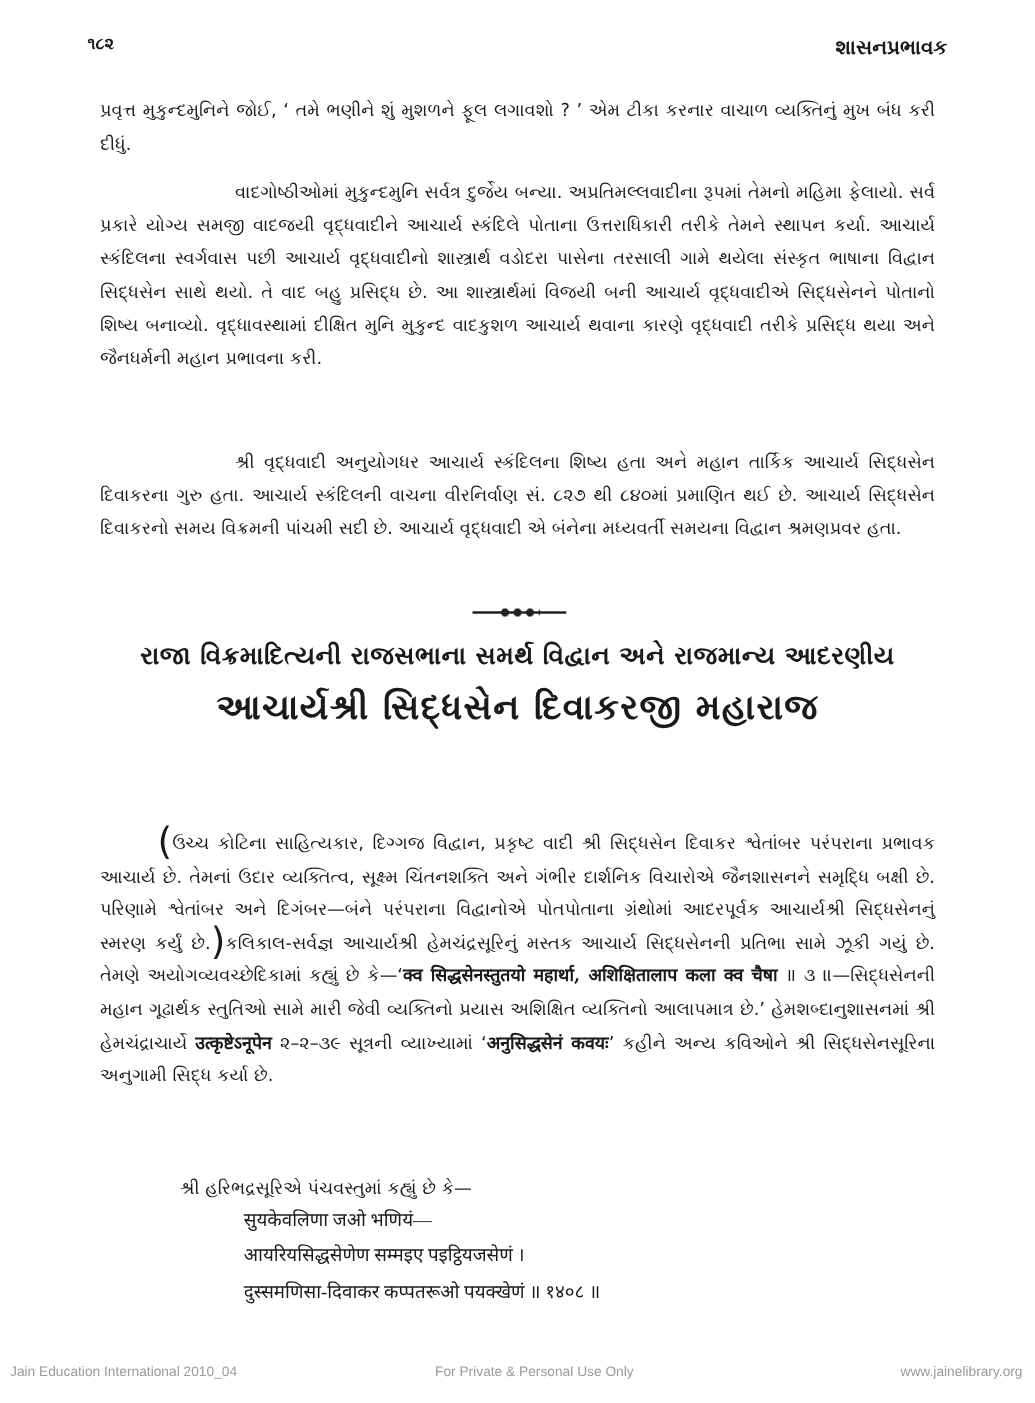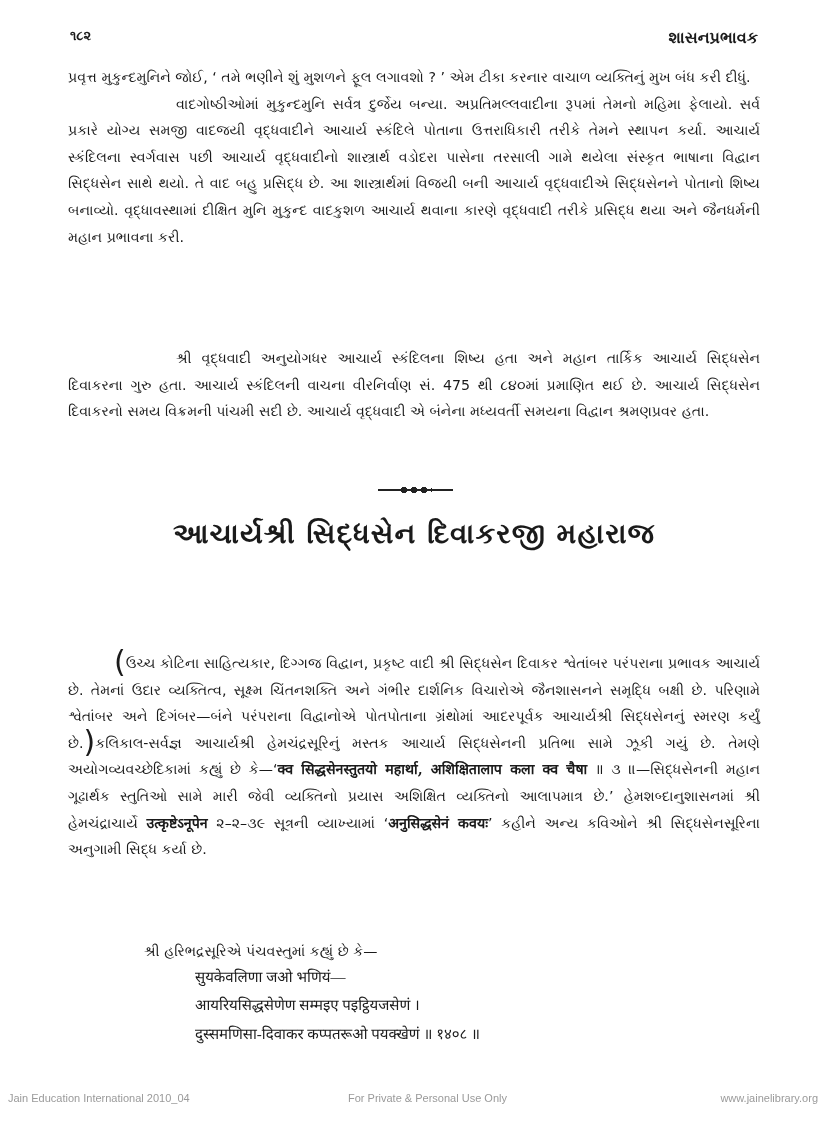--- a/index.html
+++ b/index.html
@@ -6,21 +6,21 @@
   body {
     width: 828px; height: 1122px; position: relative; overflow: hidden;
     font-family: "DejaVu Sans", sans-serif; color: #1a1a1a;
   }
   .page-number { position: absolute; left: 70px; top: 28px; font-size: 13px; font-weight: bold; }
   .running-head { position: absolute; right: 70px; top: 28px; font-size: 16px; font-weight: bold; }
   .body-text {
     position: absolute; left: 68px; width: 692px;
     font-size: 14.2px; line-height: 26.6px; text-align: justify;
   }
-  .para { margin: 0; }
+  .para { margin: 12px; }
   .indent { text-indent: 108px; }
   .block1 { top: 64px; }
   .block2 { top: 345px; }
   .divider {
     position: absolute; left: 378px; top: 489px; width: 75px; height: 2px; background: #222;
   }
   .divider::before {
     content: ""; position: absolute; left: 22px; top: -3px; width: 32px; height: 8px;
     background: radial-gradient(circle at 4px 4px, #222 3px, transparent 3.5px) 0 0/10px 8px repeat-x;
   }
@@ -46,26 +46,27 @@
 
 <div class="page-number">૧૮૨</div>
 <div class="running-head">શાસનપ્રભાવક</div>
 
 <div class="body-text block1">
   <p class="para">પ્રવૃત્ત મુકુન્દમુનિને જોઈ, ‘ તમે ભણીને શું મુશળને ફૂલ લગાવશો ? ’ એમ ટીકા કરનાર વાચાળ વ્યક્તિનું મુખ બંધ કરી દીધું.</p>
   <p class="para indent">વાદગોષ્ઠીઓમાં મુકુન્દમુનિ સર્વત્ર દુર્જેય બન્યા. અપ્રતિમલ્લવાદીના રૂપમાં તેમનો મહિમા ફેલાયો. સર્વ પ્રકારે યોગ્ય સમજી વાદજયી વૃદ્ધવાદીને આચાર્ય સ્કંદિલે પોતાના ઉત્તરાધિકારી તરીકે તેમને સ્થાપન કર્યા. આચાર્ય સ્કંદિલના સ્વર્ગવાસ પછી આચાર્ય વૃદ્ધવાદીનો શાસ્ત્રાર્થ વડોદરા પાસેના તરસાલી ગામે થયેલા સંસ્કૃત ભાષાના વિદ્વાન સિદ્ધસેન સાથે થયો. તે વાદ બહુ પ્રસિદ્ધ છે. આ શાસ્ત્રાર્થમાં વિજયી બની આચાર્ય વૃદ્ધવાદીએ સિદ્ધસેનને પોતાનો શિષ્ય બનાવ્યો. વૃદ્ધાવસ્થામાં દીક્ષિત મુનિ મુકુન્દ વાદકુશળ આચાર્ય થવાના કારણે વૃદ્ધવાદી તરીકે પ્રસિદ્ધ થયા અને જૈનધર્મની મહાન પ્રભાવના કરી.</p>
 </div>
 
 <div class="body-text block2">
-  <p class="para indent">શ્રી વૃદ્ધવાદી અનુયોગધર આચાર્ય સ્કંદિલના શિષ્ય હતા અને મહાન તાર્કિક આચાર્ય સિદ્ધસેન દિવાકરના ગુરુ હતા. આચાર્ય સ્કંદિલની વાચના વીરનિર્વાણ સં. 475 થી ૮૪૦માં પ્રમાણિત થઈ છે. આચાર્ય સિદ્ધસેન દિવાકરનો સમય વિક્રમની પાંચમી સદી છે. આચાર્ય વૃદ્ધવાદી એ બંનેના મધ્યવર્તી સમયના વિદ્વાન શ્રમણપ્રવર હતા.</p>
+  <p class="para indent">શ્રી વૃદ્ધવાદી અનુયોગધર આચાર્ય સ્કંદિલના શિષ્ય હતા અને મહાન તાર્કિક આચાર્ય સિદ્ધસેન દિવાકરના ગુરુ હતા. આચાર્ય સ્કંદિલની વાચના વીરનિર્વાણ સં. ૮૨૭ થી ૮૪૦માં પ્રમાણિત થઈ છે. આચાર્ય સિદ્ધસેન દિવાકરનો સમય વિક્રમની પાંચમી સદી છે. આચાર્ય વૃદ્ધવાદી એ બંનેના મધ્યવર્તી સમયના વિદ્વાન શ્રમણપ્રવર હતા.</p>
 </div>
 
 <div class="divider"></div>
 
 <div class="heading-block">
+  <div class="heading-line">રાજા વિક્રમાદિત્યની રાજસભાના સમર્થ વિદ્વાન અને રાજમાન્ય આદરણીય</div>
   <div class="heading-title">આચાર્યશ્રી સિદ્ધસેન દિવાકરજી મહારાજ</div>
 </div>
 
 <div class="body-text block3">
   <p class="para indent" style="text-indent: 46px;"><span class="bracket">(</span><span>ઉચ્ચ કોટિના સાહિત્યકાર, દિગ્ગજ વિદ્વાન, પ્રકૃષ્ટ વાદી શ્રી સિદ્ધસેન દિવાકર શ્વેતાંબર પરંપરાના પ્રભાવક આચાર્ય છે. તેમનાં ઉદાર વ્યક્તિત્વ, સૂક્ષ્મ ચિંતનશક્તિ અને ગંભીર દાર્શનિક વિચારોએ જૈનશાસનને સમૃદ્ધિ બક્ષી છે. પરિણામે શ્વેતાંબર અને દિગંબર—બંને પરંપરાના વિદ્વાનોએ પોતપોતાના ગ્રંથોમાં આદરપૂર્વક આચાર્યશ્રી સિદ્ધસેનનું સ્મરણ કર્યું છે.</span><span class="bracket">)</span><span>કલિકાલ-સર્વજ્ઞ આચાર્યશ્રી હેમચંદ્રસૂરિનું મસ્તક આચાર્ય સિદ્ધસેનની પ્રતિભા સામે ઝૂકી ગયું છે. તેમણે અયોગવ્યવચ્છેદિકામાં કહ્યું છે કે—‘</span><span class="sanskrit">क्व सिद्धसेनस्तुतयो महार्था, अशिक्षितालाप कला क्व चैषा</span><span> ॥ ૩ ॥—સિદ્ધસેનની મહાન ગૂઢાર્થક સ્તુતિઓ સામે મારી જેવી વ્યક્તિનો પ્રયાસ અશિક્ષિત વ્યક્તિનો આલાપમાત્ર છે.’ હેમશબ્દાનુશાસનમાં શ્રી હેમચંદ્રાચાર્યે </span><span class="sanskrit">उत्कृष्टेऽनूपेन</span><span> ૨–૨–૩૯ સૂત્રની વ્યાખ્યામાં ‘</span><span class="sanskrit">अनुसिद्धसेनं कवयः</span><span>’ કહીને અન્ય કવિઓને શ્રી સિદ્ધસેનસૂરિના અનુગામી સિદ્ધ કર્યા છે.</span></p>
 </div>
 
 <div class="quote-intro">શ્રી હરિભદ્રસૂરિએ પંચવસ્તુમાં કહ્યું છે કે—</div>
 <div class="verse v1">सुयकेवलिणा जओ भणियं—</div>
 <div class="verse v2">आयरियसिद्धसेणेण सम्मइए पइट्ठियजसेणं ।</div>

